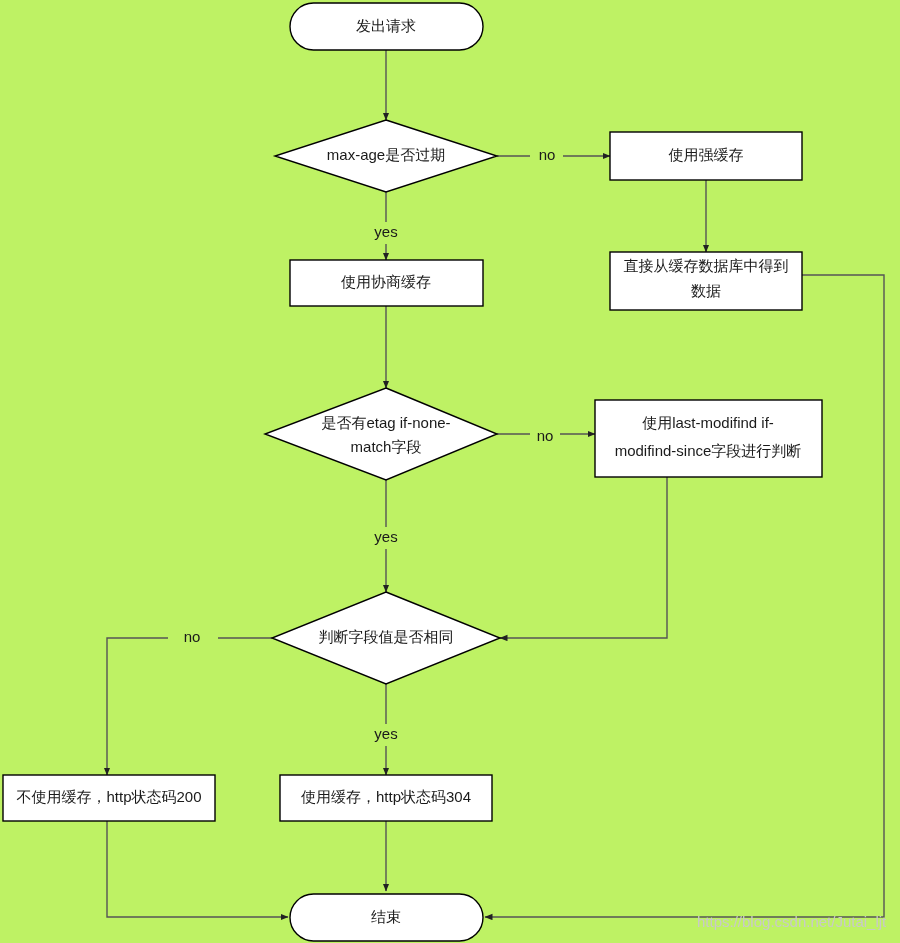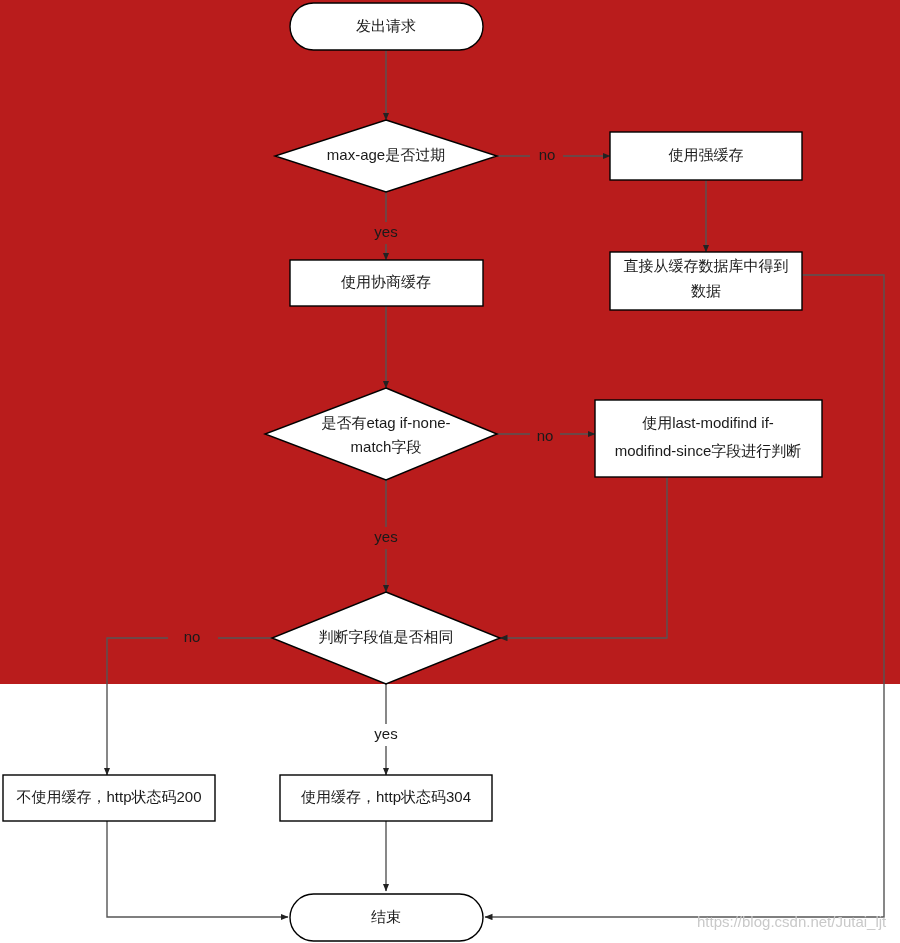--- a/index.html
+++ b/index.html
@@ -9,22 +9,22 @@
   }
   body {
     width: 900px;
     height: 943px;
     font-family: "Liberation Sans", "DejaVu Sans", sans-serif;
     overflow: hidden;
   }
   #flowchart-canvas {
     position: relative;
     width: 900px;
-    height: 684px;
-    background: #b91c1c;
+    height: 943px;
+    background: #bef264;
   }
   svg.diagram {
     position: absolute;
     left: 0;
     top: 0;
     width: 900px;
     height: 943px;
   }
   .shape-stroke {
     fill: #ffffff;

